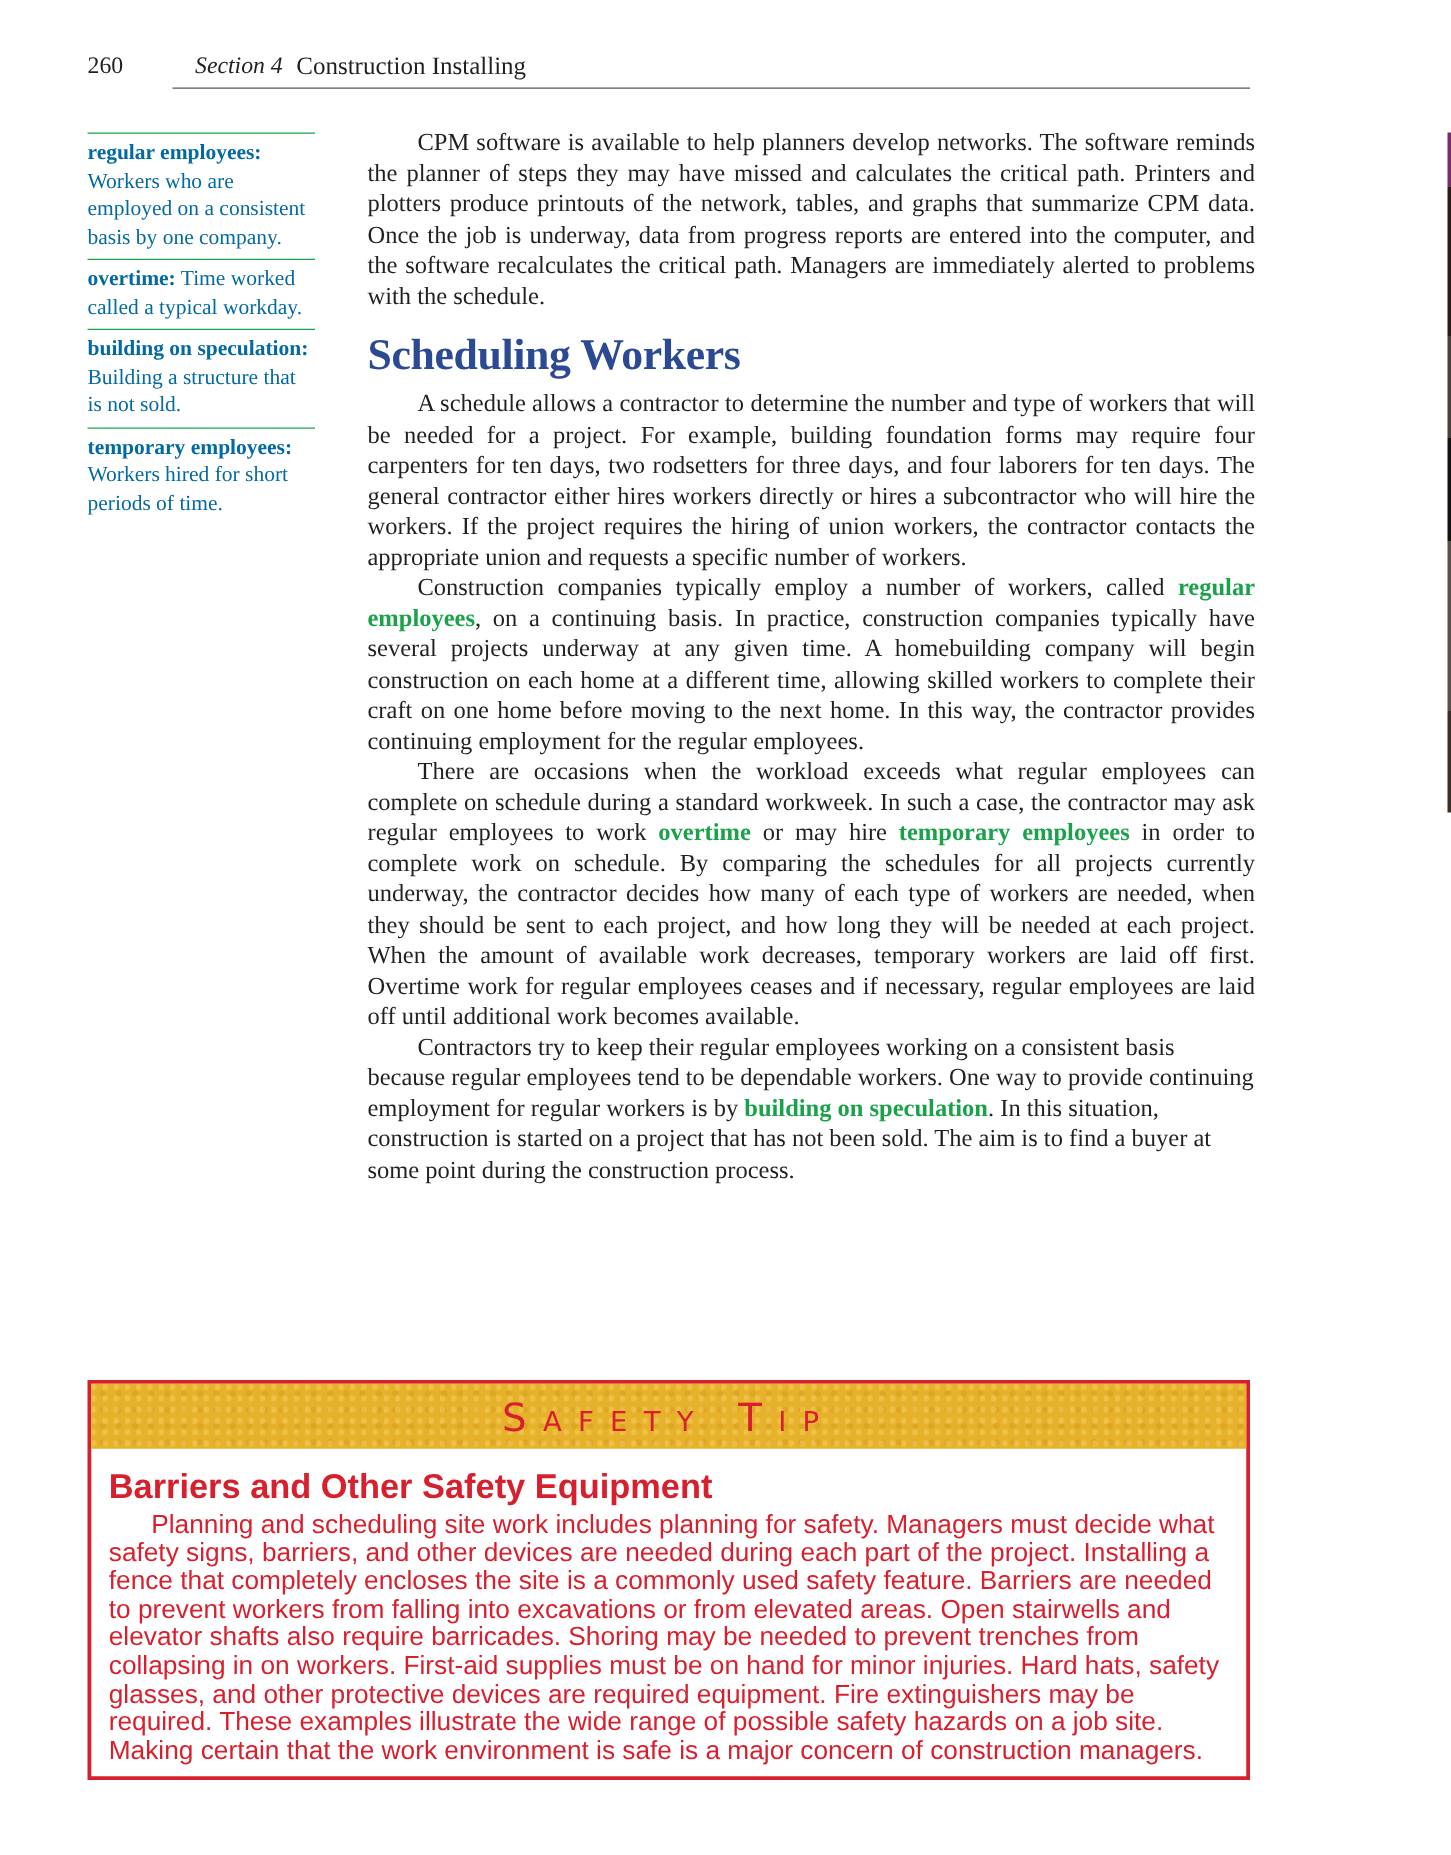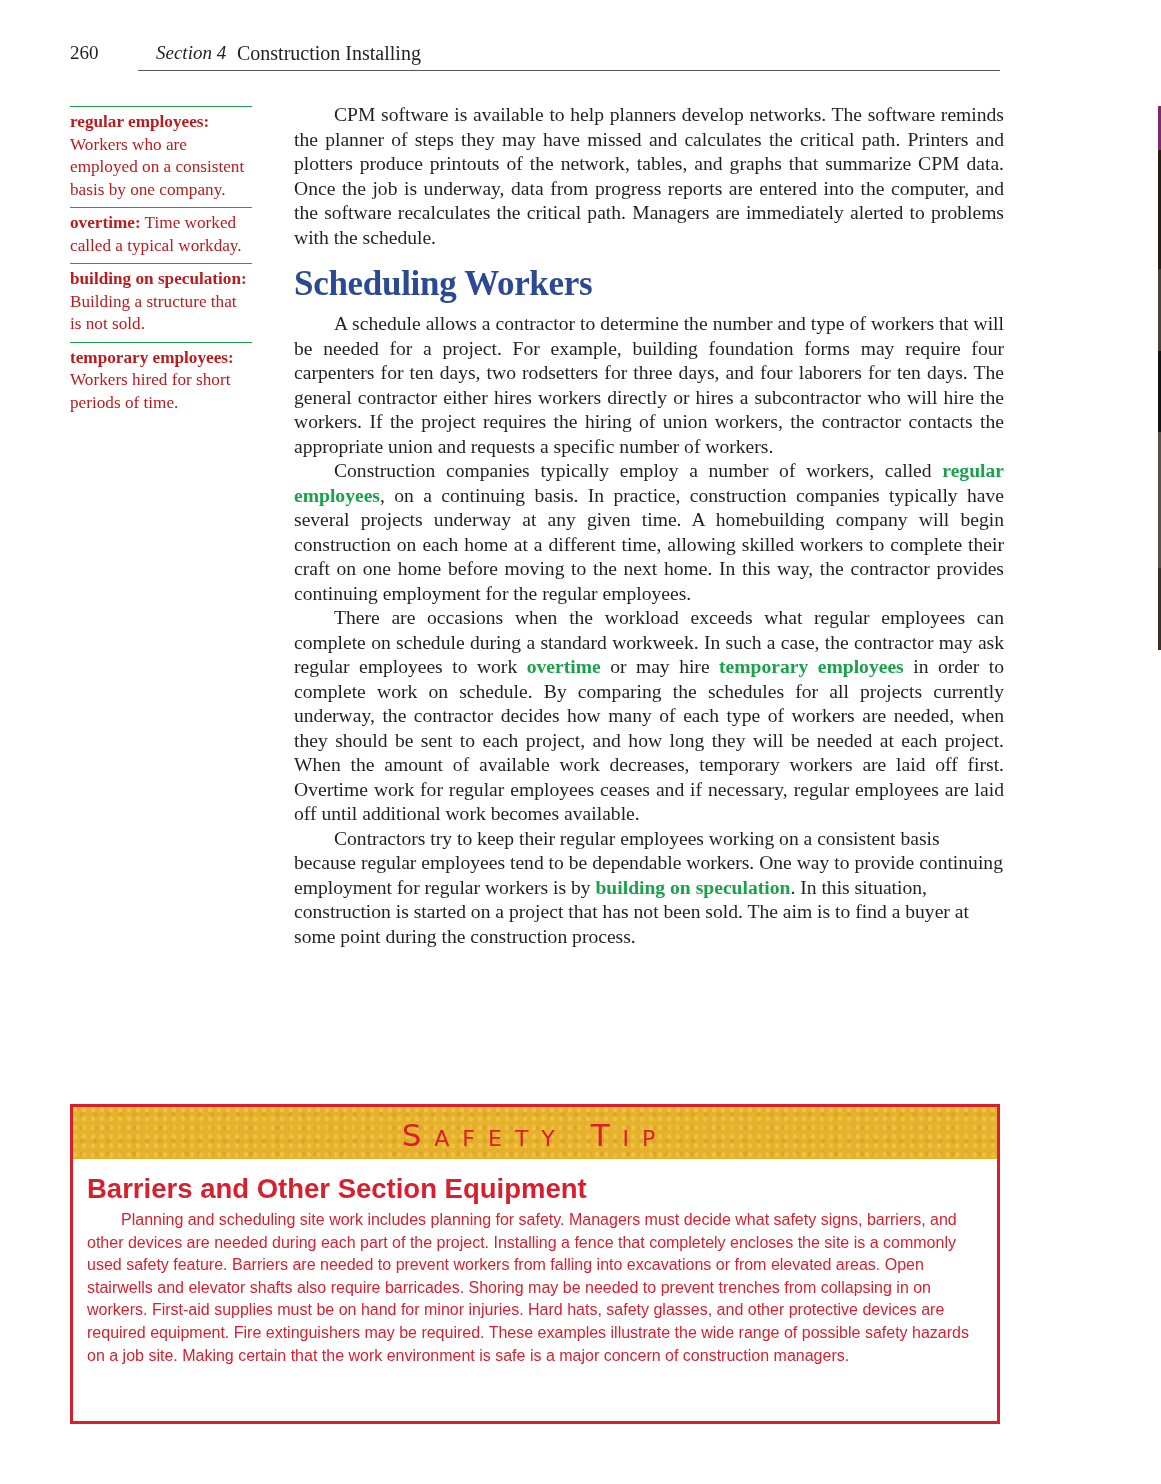--- a/index.html
+++ b/index.html
@@ -6,21 +6,21 @@
   body { width: 1161px; height: 1484px; position: relative; overflow: hidden;
          font-family: "Liberation Serif", "DejaVu Serif", serif; color: #231f20; }
 
   .running-head { position: absolute; left: 70px; top: 40px; width: 930px; height: 32px; }
   .page-number { position: absolute; left: 0; top: 2px; font-weight: normal; font-size: 19px; }
   .section-label { position: absolute; left: 70px; top: 2px; font-style: italic; font-size: 19px; margin-left: 16px; }
   .section-title { position: absolute; left: 167px; top: 2px; font-size: 20px; }
   .head-rule { position: absolute; left: 68px; right: 0; top: 30px; height: 1px; background: #555; }
 
   .margin-col { position: absolute; left: 70px; top: 106px; width: 182px; }
-  .gloss { border-top: 1px solid #1aa24b; padding: 4px 0 6px 0; color: #b91c1c;
+  .gloss { border-top: 1px solid #1aa24b; padding: 4px 0 6px 0; color: #0369a1;
            font-size: 17.2px; line-height: 22.5px; }
   .gloss .term { font-weight: bold; }
 
   .main-col { position: absolute; left: 294px; top: 103px; width: 710px;
               font-size: 19.6px; line-height: 24.5px; }
   .main-col p { margin: 0; text-indent: 40px; text-align: justify; }
   .main-col p.last-left { text-align: left; }
   .kw { color: #1aa24b; font-weight: bold; }
   h2.section-heading { margin: 14px 0 8px 0; font-size: 35px; line-height: 40px;
                        color: #2b4a93; font-weight: bold; letter-spacing: -0.3px; }
@@ -33,21 +33,21 @@
   .safety-banner { height: 52px; background: #e7b22b;
                    background-image: radial-gradient(circle at 20% 30%, rgba(255,220,120,0.35) 0 2px, transparent 3px),
                                      radial-gradient(circle at 70% 60%, rgba(190,130,20,0.25) 0 2px, transparent 3px);
                    background-size: 9px 9px, 13px 13px;
                    text-align: center; }
   .safety-banner-title { display: inline-block; color: #d71f2d; font-family: "DejaVu Sans", sans-serif;
                          font-size: 31px; line-height: 56px; letter-spacing: 13px; font-variant: small-caps; }
   .safety-heading { margin: 14px 0 4px 14px; color: #d71f2d; font-family: "Liberation Sans", sans-serif;
                     font-weight: bold; font-size: 27.5px; line-height: 32px; }
   .safety-text { margin: 0 12px 16px 14px; color: #d71f2d; font-family: "Liberation Sans", sans-serif;
-                 font-size: 16px; line-height: 22.6px; text-indent: 34px; }
+                 font-size: 21px; line-height: 22.6px; text-indent: 34px; }
 </style>
 </head>
 <body>
 
 <div class="running-head">
   <span class="page-number">260</span>
   <span class="section-label">Section 4</span>
   <span class="section-title">Construction Installing</span>
   <div class="head-rule"></div>
 </div>
@@ -75,15 +75,15 @@
   <p><span>There are occasions when the workload exceeds what regular employees can complete on schedule during a standard workweek. In such a case, the contractor may ask regular employees to work </span><span class="kw">overtime</span><span> or may hire </span><span class="kw">temporary employees</span><span> in order to complete work on schedule. By comparing the schedules for all projects currently underway, the contractor decides how many of each type of workers are needed, when they should be sent to each project, and how long they will be needed at each project. When the amount of available work decreases, temporary workers are laid off first. Overtime work for regular employees ceases and if necessary, regular employees are laid off until additional work becomes available.</span></p>
   <p class="last-left"><span>Contractors try to keep their regular employees working on a consistent basis because regular employees tend to be dependable workers. One way to provide continuing employment for regular workers is by </span><span class="kw">building on speculation</span><span>. In this situation, construction is started on a project that has not been sold. The aim is to find a buyer at some point during the construction process.</span></p>
 </div>
 
 <div class="edge-strip"></div>
 
 <div class="safety-box">
   <div class="safety-banner">
     <span class="safety-banner-title">Safety Tip</span>
   </div>
-  <div class="safety-heading">Barriers and Other Section Equipment</div>
+  <div class="safety-heading">Barriers and Other Safety Equipment</div>
   <p class="safety-text">Planning and scheduling site work includes planning for safety. Managers must decide what safety signs, barriers, and other devices are needed during each part of the project. Installing a fence that completely encloses the site is a commonly used safety feature. Barriers are needed to prevent workers from falling into excavations or from elevated areas. Open stairwells and elevator shafts also require barricades. Shoring may be needed to prevent trenches from collapsing in on workers. First-aid supplies must be on hand for minor injuries. Hard hats, safety glasses, and other protective devices are required equipment. Fire extinguishers may be required. These examples illustrate the wide range of possible safety hazards on a job site. Making certain that the work environment is safe is a major concern of construction managers.</p>
 </div>
 
 </body></html>

